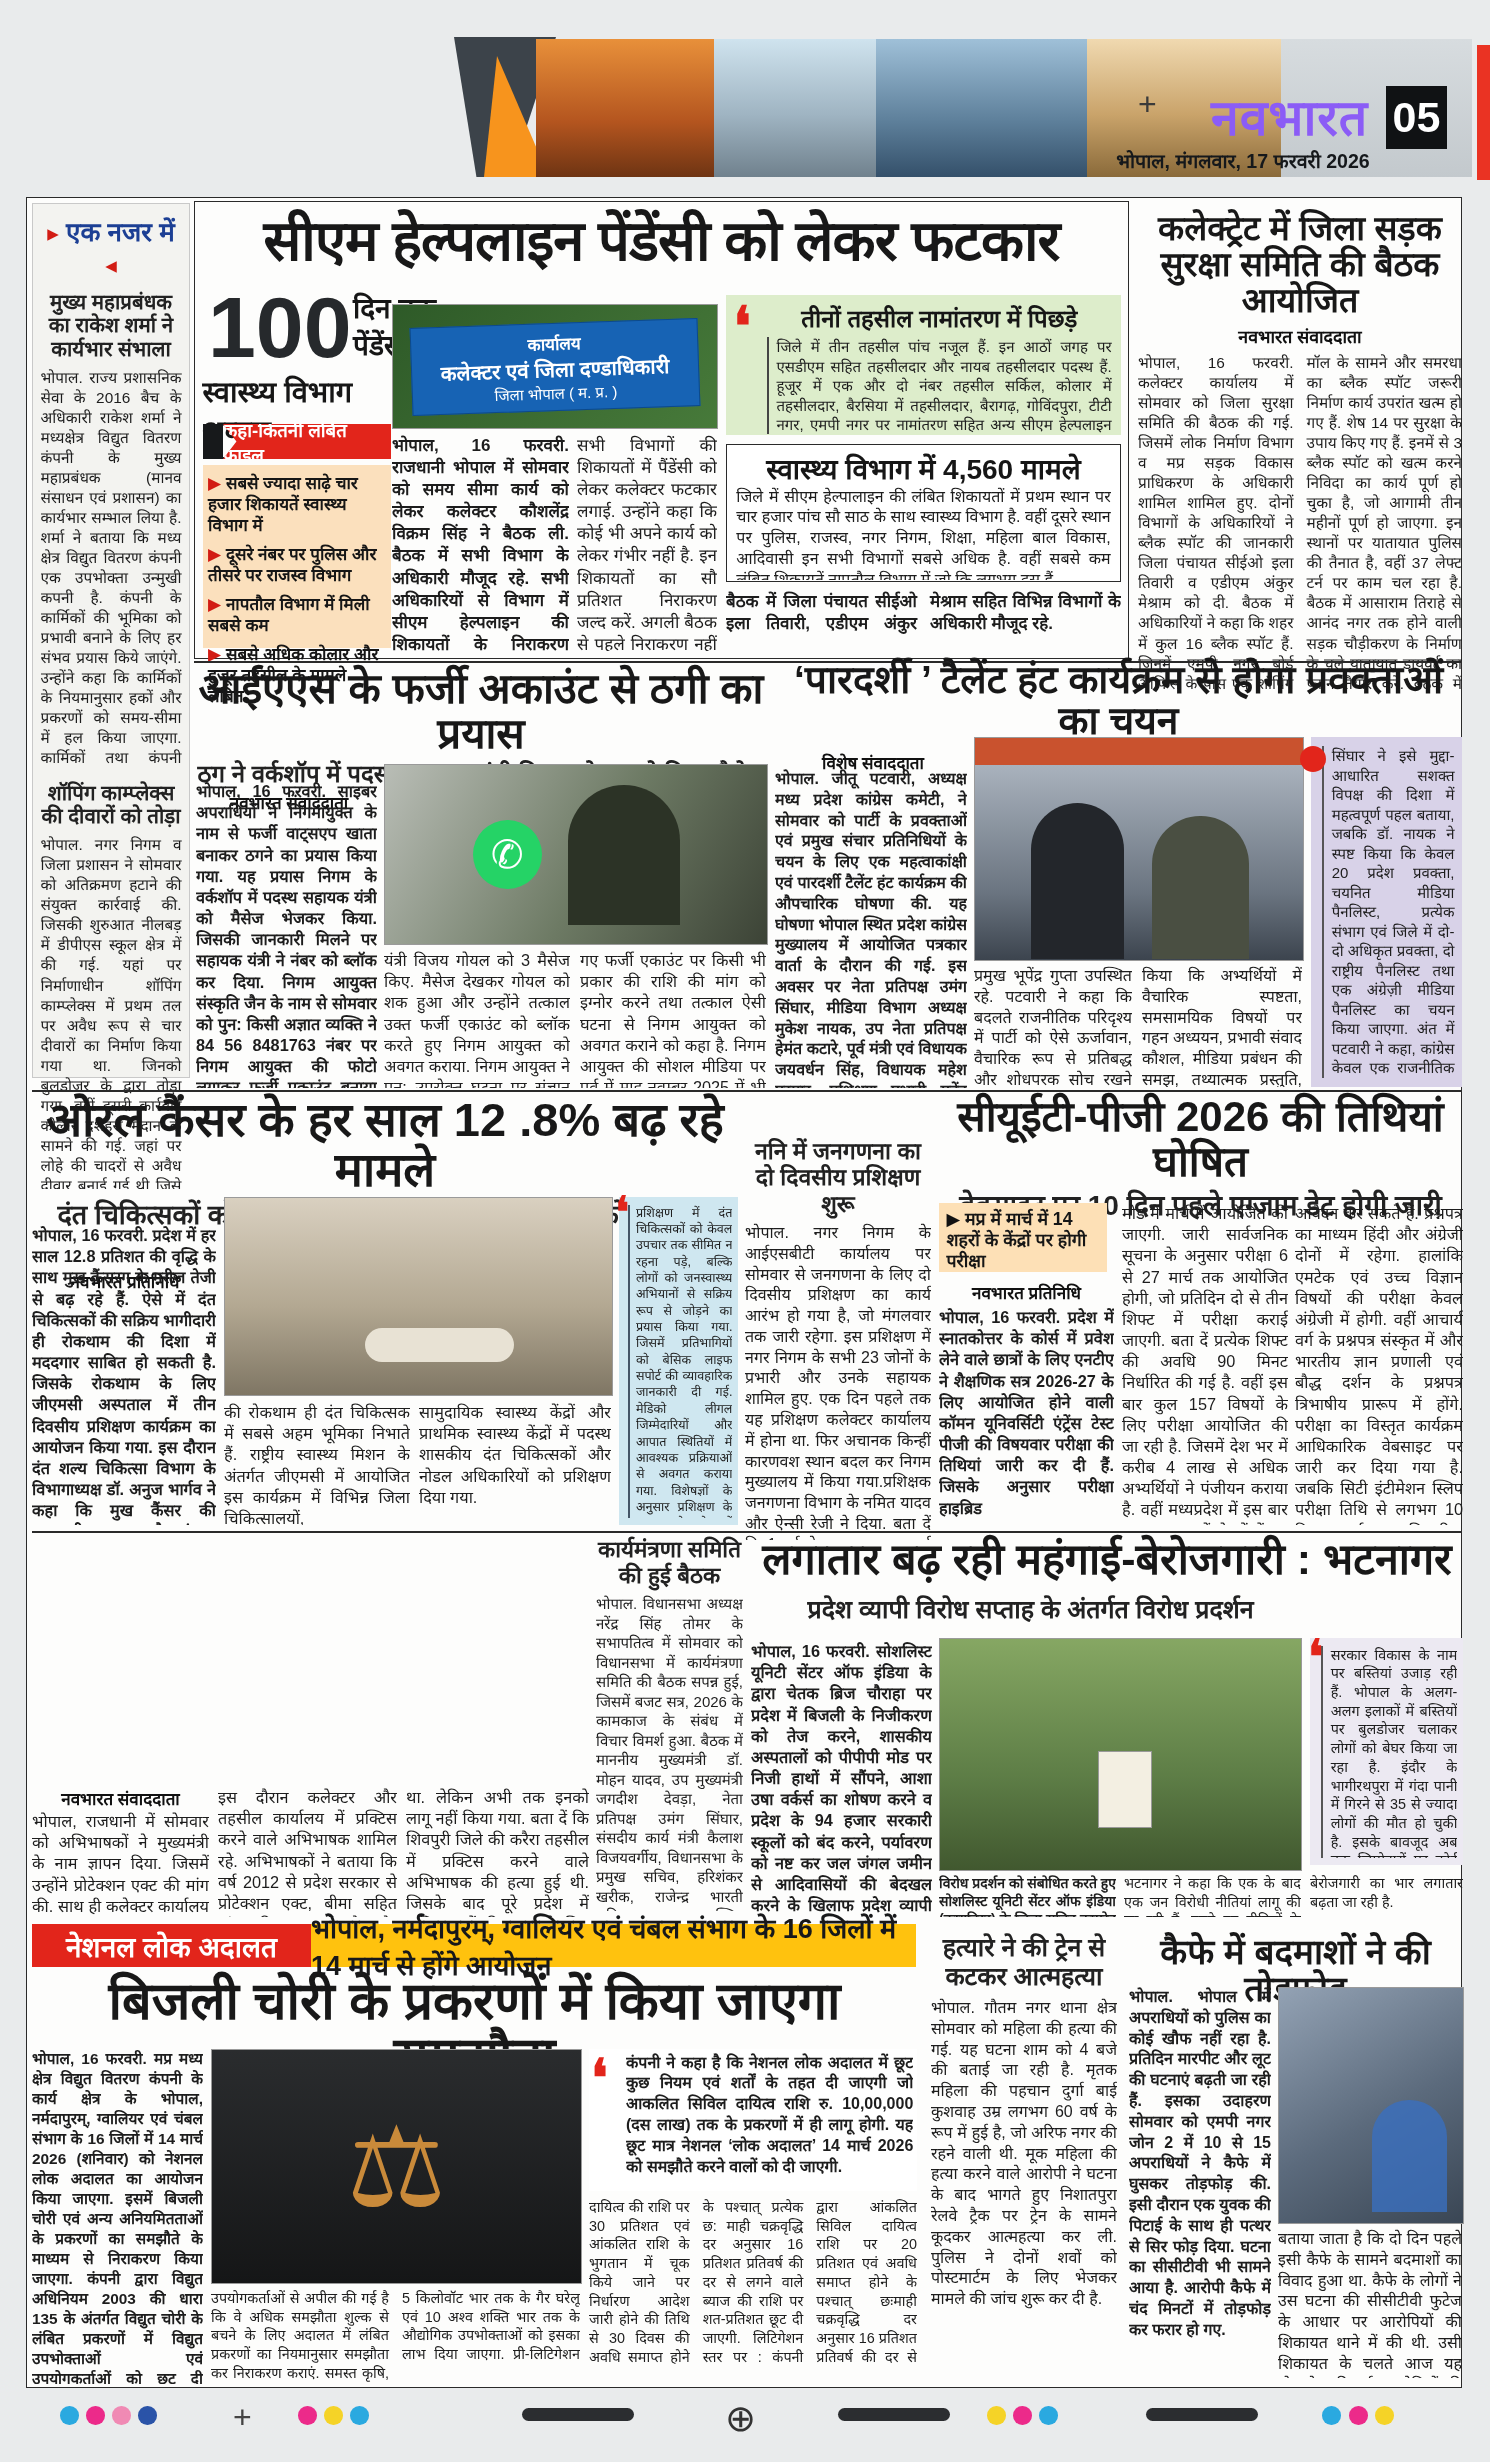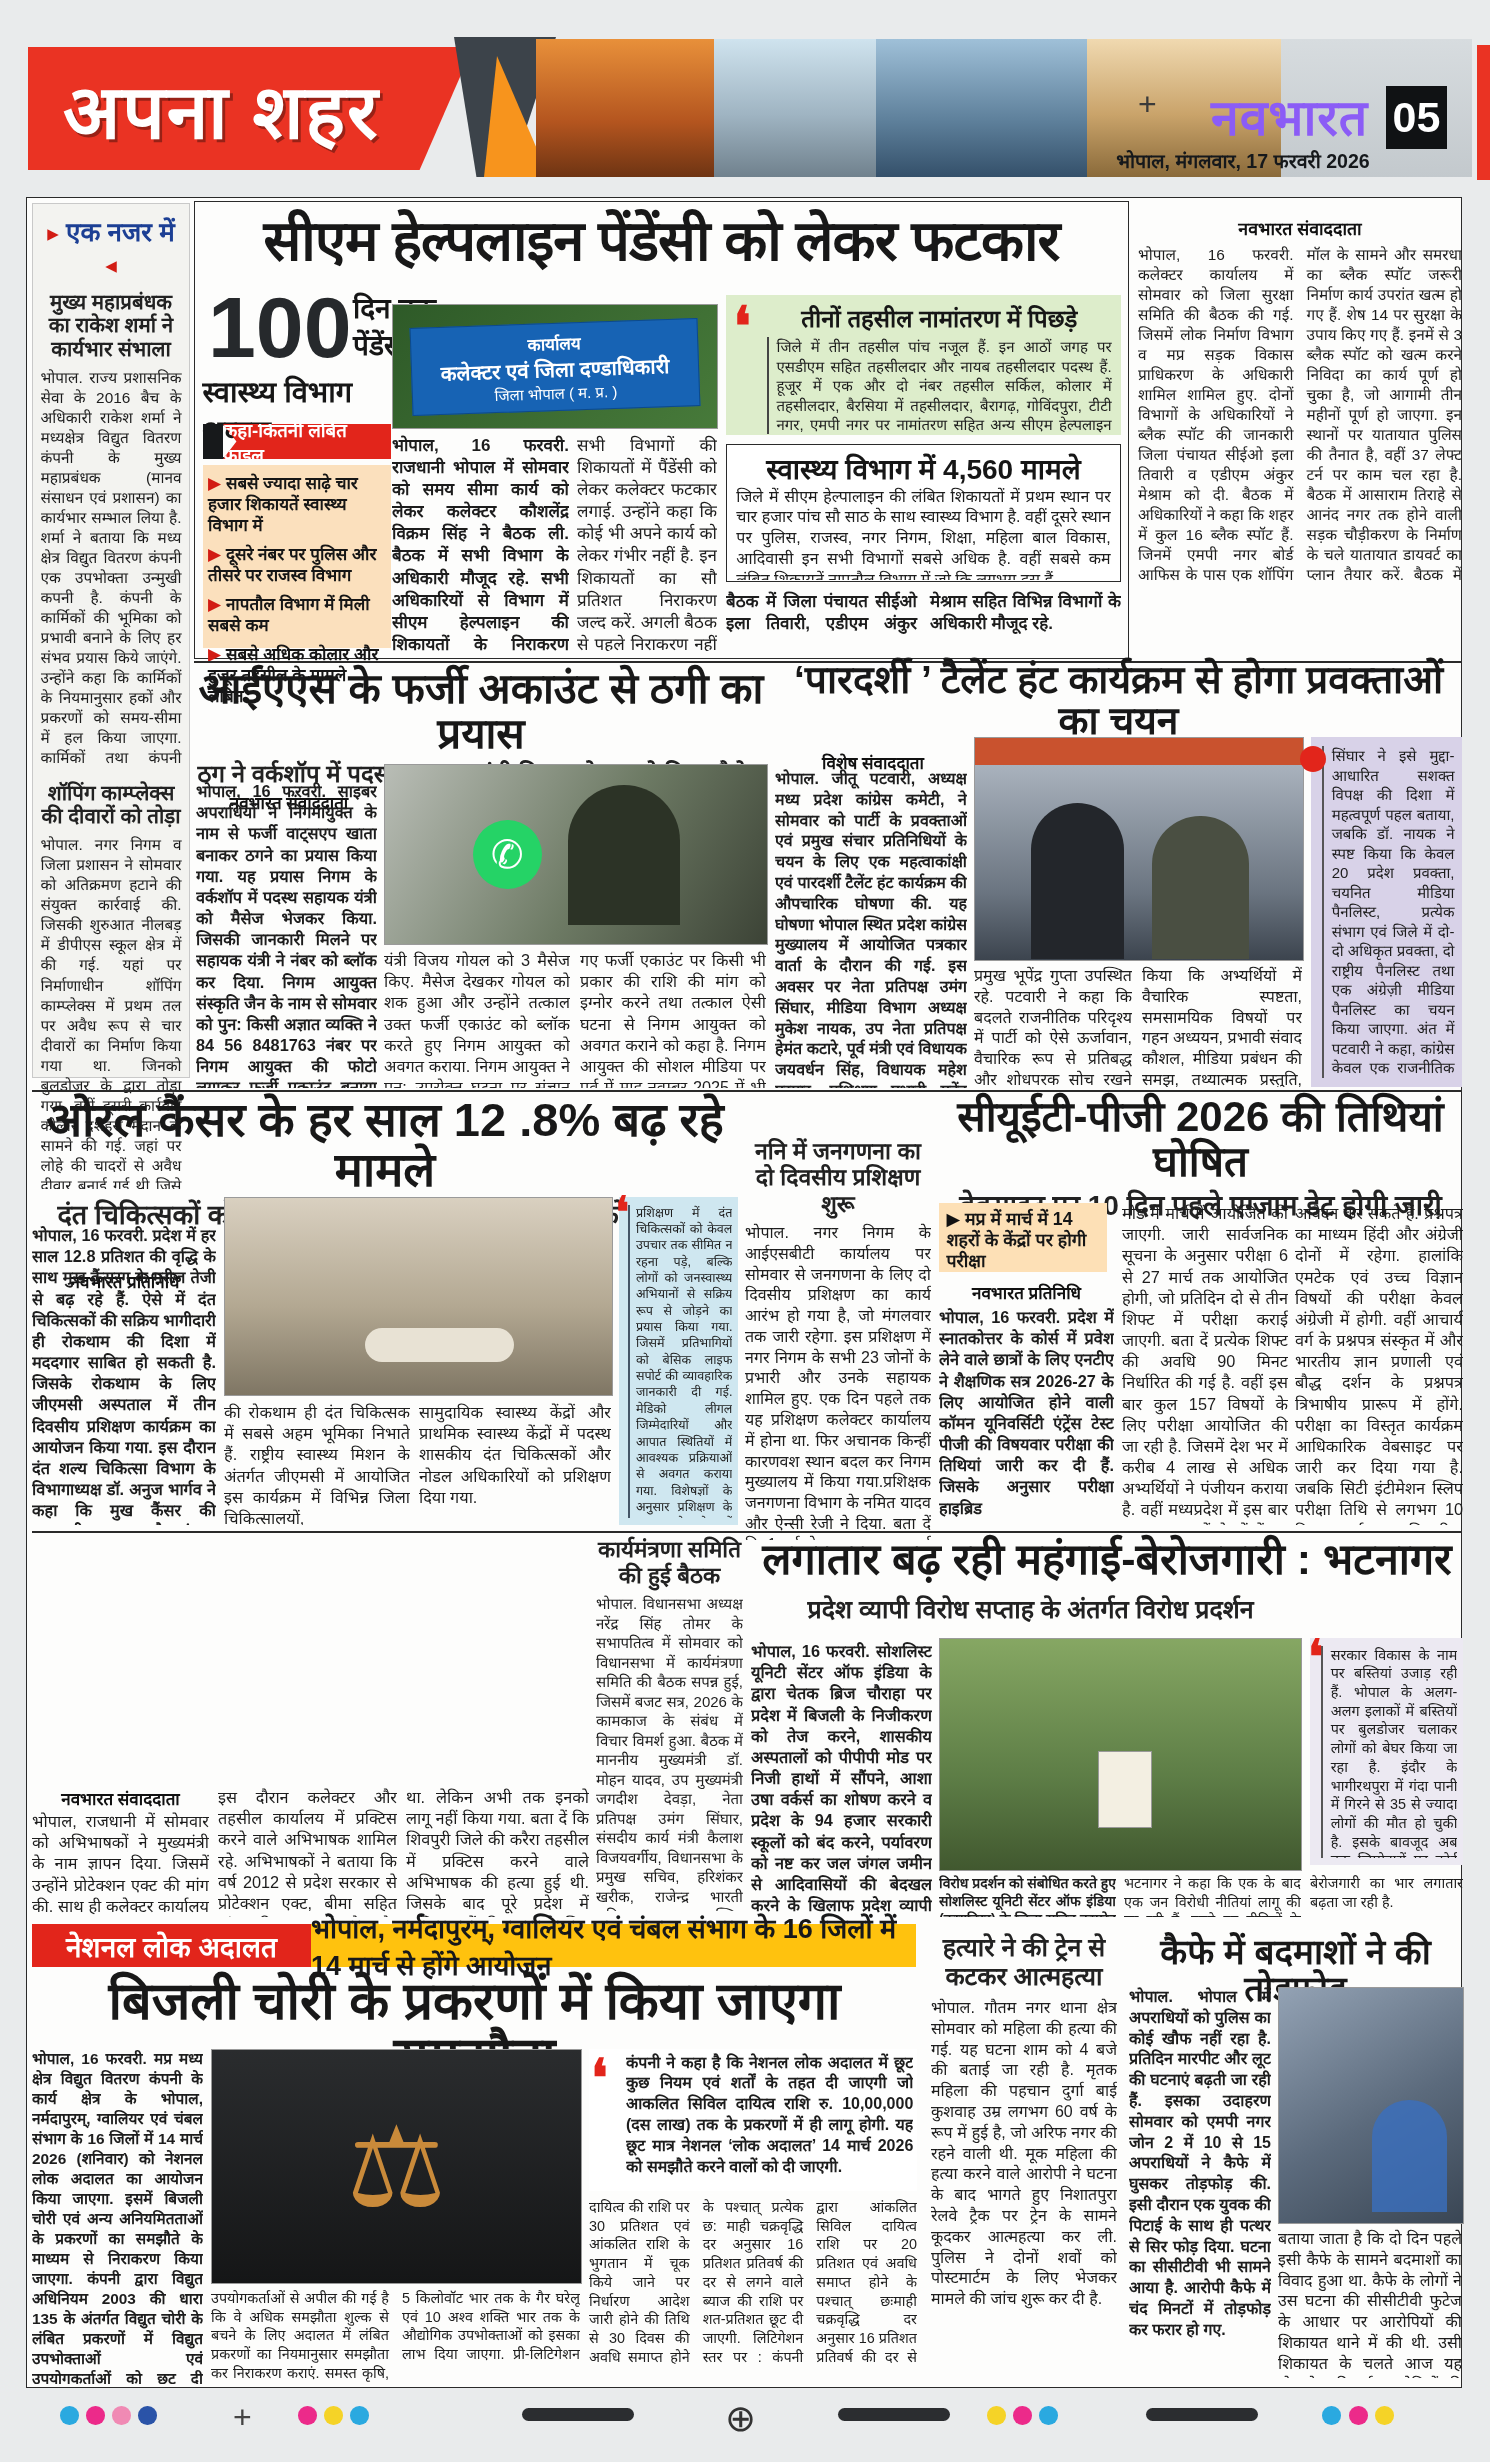--- a/index.html
+++ b/index.html
@@ -16,23 +16,20 @@
   .box{box-sizing:border-box}
   .qmark{color:#e2251b;font-family:"DejaVu Serif",serif;font-weight:bold;line-height:.55}
   .dot{width:18.6px;height:18.6px;border-radius:50%;display:inline-block;margin-right:5.6px}
   .frame{border:1.9px solid #2a2a2a;background:#fdfdfc}
   .rule{background:#2a2a2a}
 </style>
 </head>
 <body>
 
 <div class="abs" style="left:0;top:0;width:1490px;height:197px;background:#e9ebec">
-  <div class="abs" style="left:28px;top:47px;width:445px;height:123px;background:#ea3323;clip-path:polygon(0 0,100% 0,88% 100%,0 100%);display:flex;align-items:center">
-    <span style="color:#fff;font-weight:bold;font-size:75px;padding-left:35px;text-shadow:2.8px 2.8px 0 rgba(0,0,0,.35);letter-spacing:1.9px">अपना शहर</span>
-  </div>
   <div class="abs" style="left:454px;top:37px;width:102px;height:140px;background:#3c434a;clip-path:polygon(0 0,100% 0,55% 100%,22% 100%)"></div>
   <div class="abs" style="left:484px;top:56px;width:65px;height:121px;background:#f7941d;clip-path:polygon(20% 0,100% 100%,0 100%)"></div>
   <div class="abs" style="left:536px;top:39px;width:745px;height:138px;display:flex">
     <div style="flex:1.1;background:linear-gradient(180deg,#e8903a,#b4551f 60%,#6e3413)"></div>
     <div style="flex:1;background:linear-gradient(180deg,#cfe3ee,#9fb4c2 55%,#70818d)"></div>
     <div style="flex:1.3;background:linear-gradient(180deg,#9fc0d8,#5d7f9a 60%,#34506a)"></div>
     <div style="flex:1.2;background:linear-gradient(180deg,#f0d9b0,#c9a36a 55%,#8a6a3a)"></div>
   </div>
   <div class="abs" style="left:1281px;top:39px;width:191px;height:138px;background:linear-gradient(180deg,#d7dcdf,#c3c9cd)"></div>
   <span class="abs" style="left:1138px;top:86px;font-size:32px;color:#3a3a3a">+</span>
@@ -89,20 +86,21 @@
     <div class="bt" style="font-size:15px;border-left:2.8px solid #444;padding-left:7.5px;height:97px">जिले में तीन तहसील पांच नजूल हैं. इन आठों जगह पर एसडीएम सहित तहसीलदार और नायब तहसीलदार पदस्थ हैं. हूजूर में एक और दो नंबर तहसील सर्किल, कोलार में तहसीलदार, बैरसिया में तहसीलदार, बैरागढ़, गोविंदपुरा, टीटी नगर, एमपी नगर पर नामांतरण सहित अन्य सीएम हेल्पलाइन शिकायतें लंबित हैं.</div>
   </div>
   <div class="abs box" style="left:531px;top:242px;width:395px;height:138px;border:1.9px solid #2a2a2a;background:#fff;padding:3.7px 9.3px">
     <div style="text-align:center;font-weight:bold;font-size:28px">स्वास्थ्य विभाग में 4,560 मामले</div>
     <div class="bt" style="font-size:16px;height:93px">जिले में सीएम हेल्पालाइन की लंबित शिकायतों में प्रथम स्थान पर चार हजार पांच सौ साठ के साथ स्वास्थ्य विभाग है. वहीं दूसरे स्थान पर पुलिस, राजस्व, नगर निगम, शिक्षा, महिला बाल विकास, आदिवासी इन सभी विभागों सबसे अधिक है. वहीं सबसे कम लंबित शिकायतें नापतौल विभाग में जो कि लगभग दस हैं.</div>
   </div>
   <div class="abs bt c2" style="left:531px;top:389px;width:395px;height:60px;font-size:17px;font-weight:bold">बैठक में जिला पंचायत सीईओ इला तिवारी, एडीएम अंकुर मेश्राम सहित विभिन्न विभागों के अधिकारी मौजूद रहे.</div>
 </div>
 
 <div class="abs" style="left:1138px;top:210px;width:324px;height:458px">
+  <div class="hl" style="font-size:34px">कलेक्ट्रेट में जिला सड़क सुरक्षा समिति की बैठक आयोजित</div>
   <div class="byline" style="font-size:17.7px;margin:5.6px 0">नवभारत संवाददाता</div>
   <div class="bt c2" style="font-size:15.4px;height:346px">भोपाल, 16 फरवरी. कलेक्टर कार्यालय में सोमवार को जिला सुरक्षा समिति की बैठक की गई. जिसमें लोक निर्माण विभाग व मप्र सड़क विकास प्राधिकरण के अधिकारी शामिल शामिल हुए. दोनों विभागों के अधिकारियों ने ब्लैक स्पॉट की जानकारी जिला पंचायत सीईओ इला तिवारी व एडीएम अंकुर मेश्राम को दी. बैठक में अधिकारियों ने कहा कि शहर में कुल 16 ब्लैक स्पॉट हैं. जिनमें एमपी नगर बोर्ड आफिस के पास एक शॉपिंग मॉल के सामने और समरधा का ब्लैक स्पॉट जरूरी निर्माण कार्य उपरांत खत्म हो गए हैं. शेष 14 पर सुरक्षा के उपाय किए गए हैं. इनमें से 3 ब्लैक स्पॉट को खत्म करने निविदा का कार्य पूर्ण हो चुका है, जो आगामी तीन महीनों पूर्ण हो जाएगा. इन स्थानों पर यातायात पुलिस की तैनात है, वहीं 37 लेफ्ट टर्न पर काम चल रहा है. बैठक में आसाराम तिराहे से आनंद नगर तक होने वाली सड़क चौड़ीकरण के निर्माण के चले यातायात डायवर्ट का प्लान तैयार करें. बैठक में एसपी देहात रामसहाय प्रजापति, मप्र सड़क विकास प्राधिकरण के एजीएम आरएस कीर, राष्ट्रीय राजमार्ग, लोक निर्माण विभाग व यातायात पुलिस के अधिकारी मौजूद रहे.</div>
 </div>
 
 <div class="abs rule" style="left:194px;top:661px;width:1268px;height:1.9px"></div>
 
 <div class="abs" style="left:196px;top:667px;width:570px;height:421px">
   <div class="hl" style="font-size:42px">आईएएस के फर्जी अकाउंट से ठगी का प्रयास</div>
   <div class="sub" style="font-size:24px;margin-top:3.7px">ठग ने वर्कशॉप में पदस्थ सहायक यंत्री विजय गोयल को किया मैसेज</div>
   <div class="byline" style="font-size:17px;margin-top:3.7px;width:186px">नवभारत संवाददाता</div>

